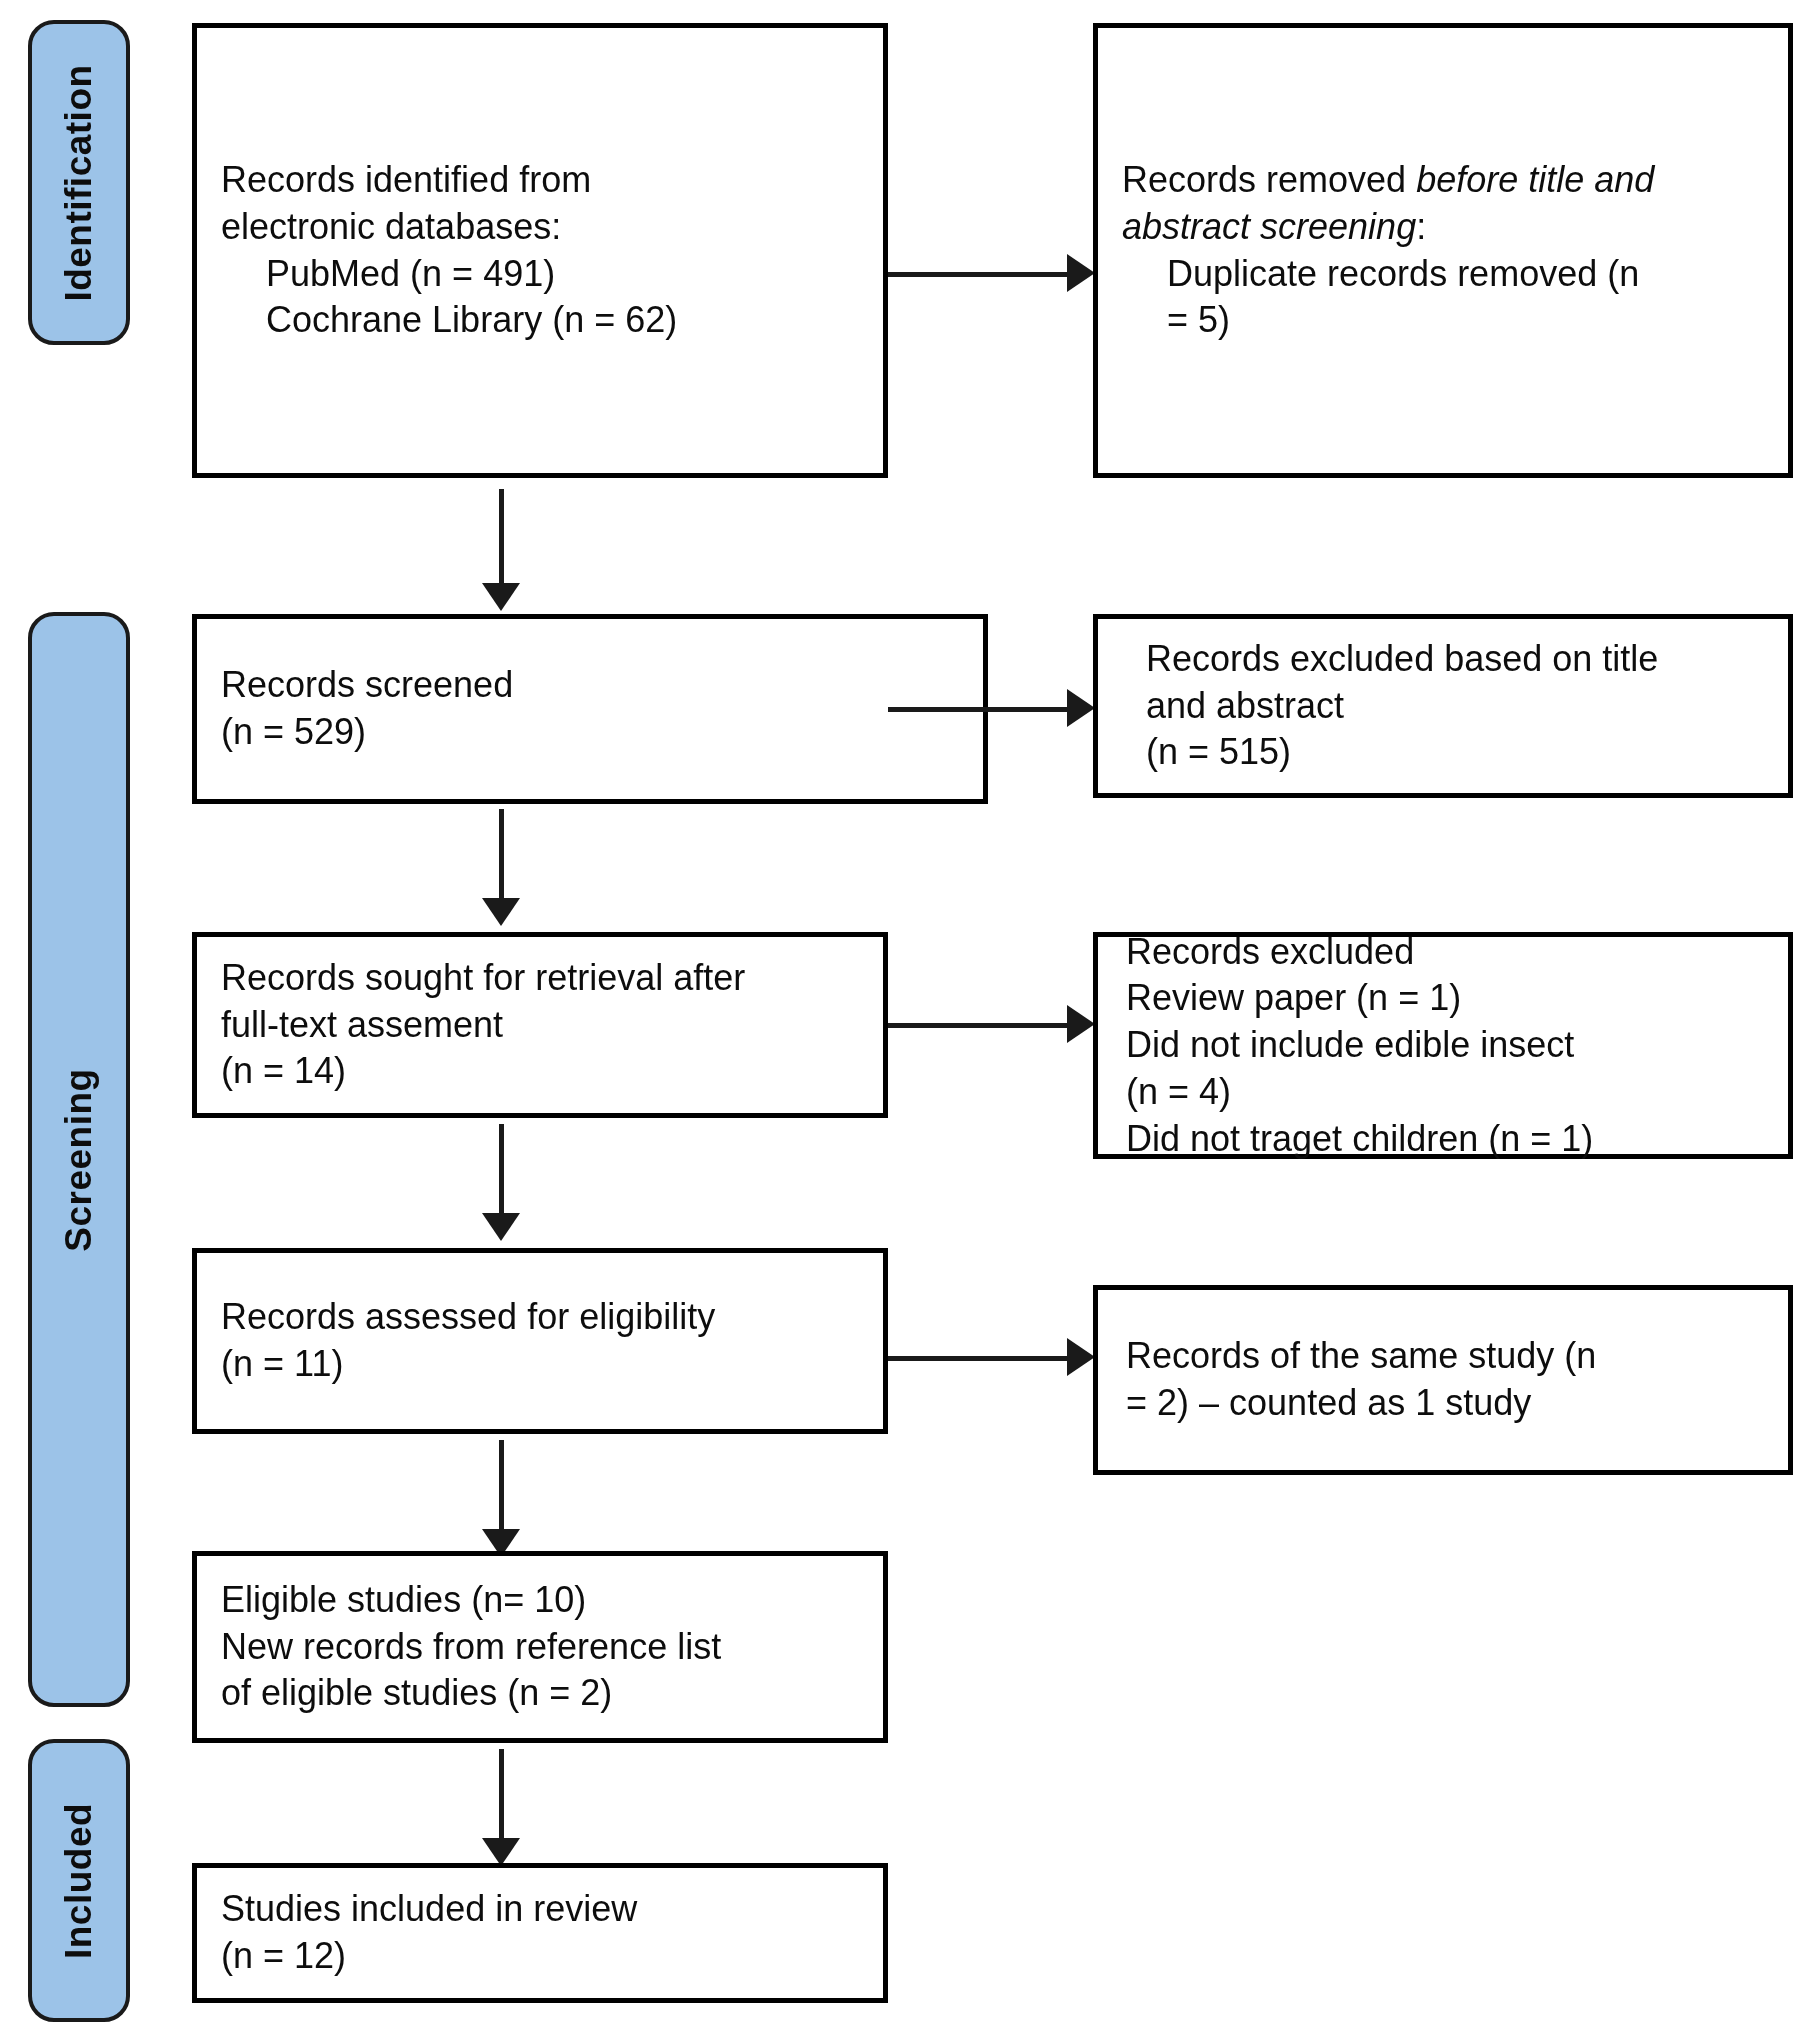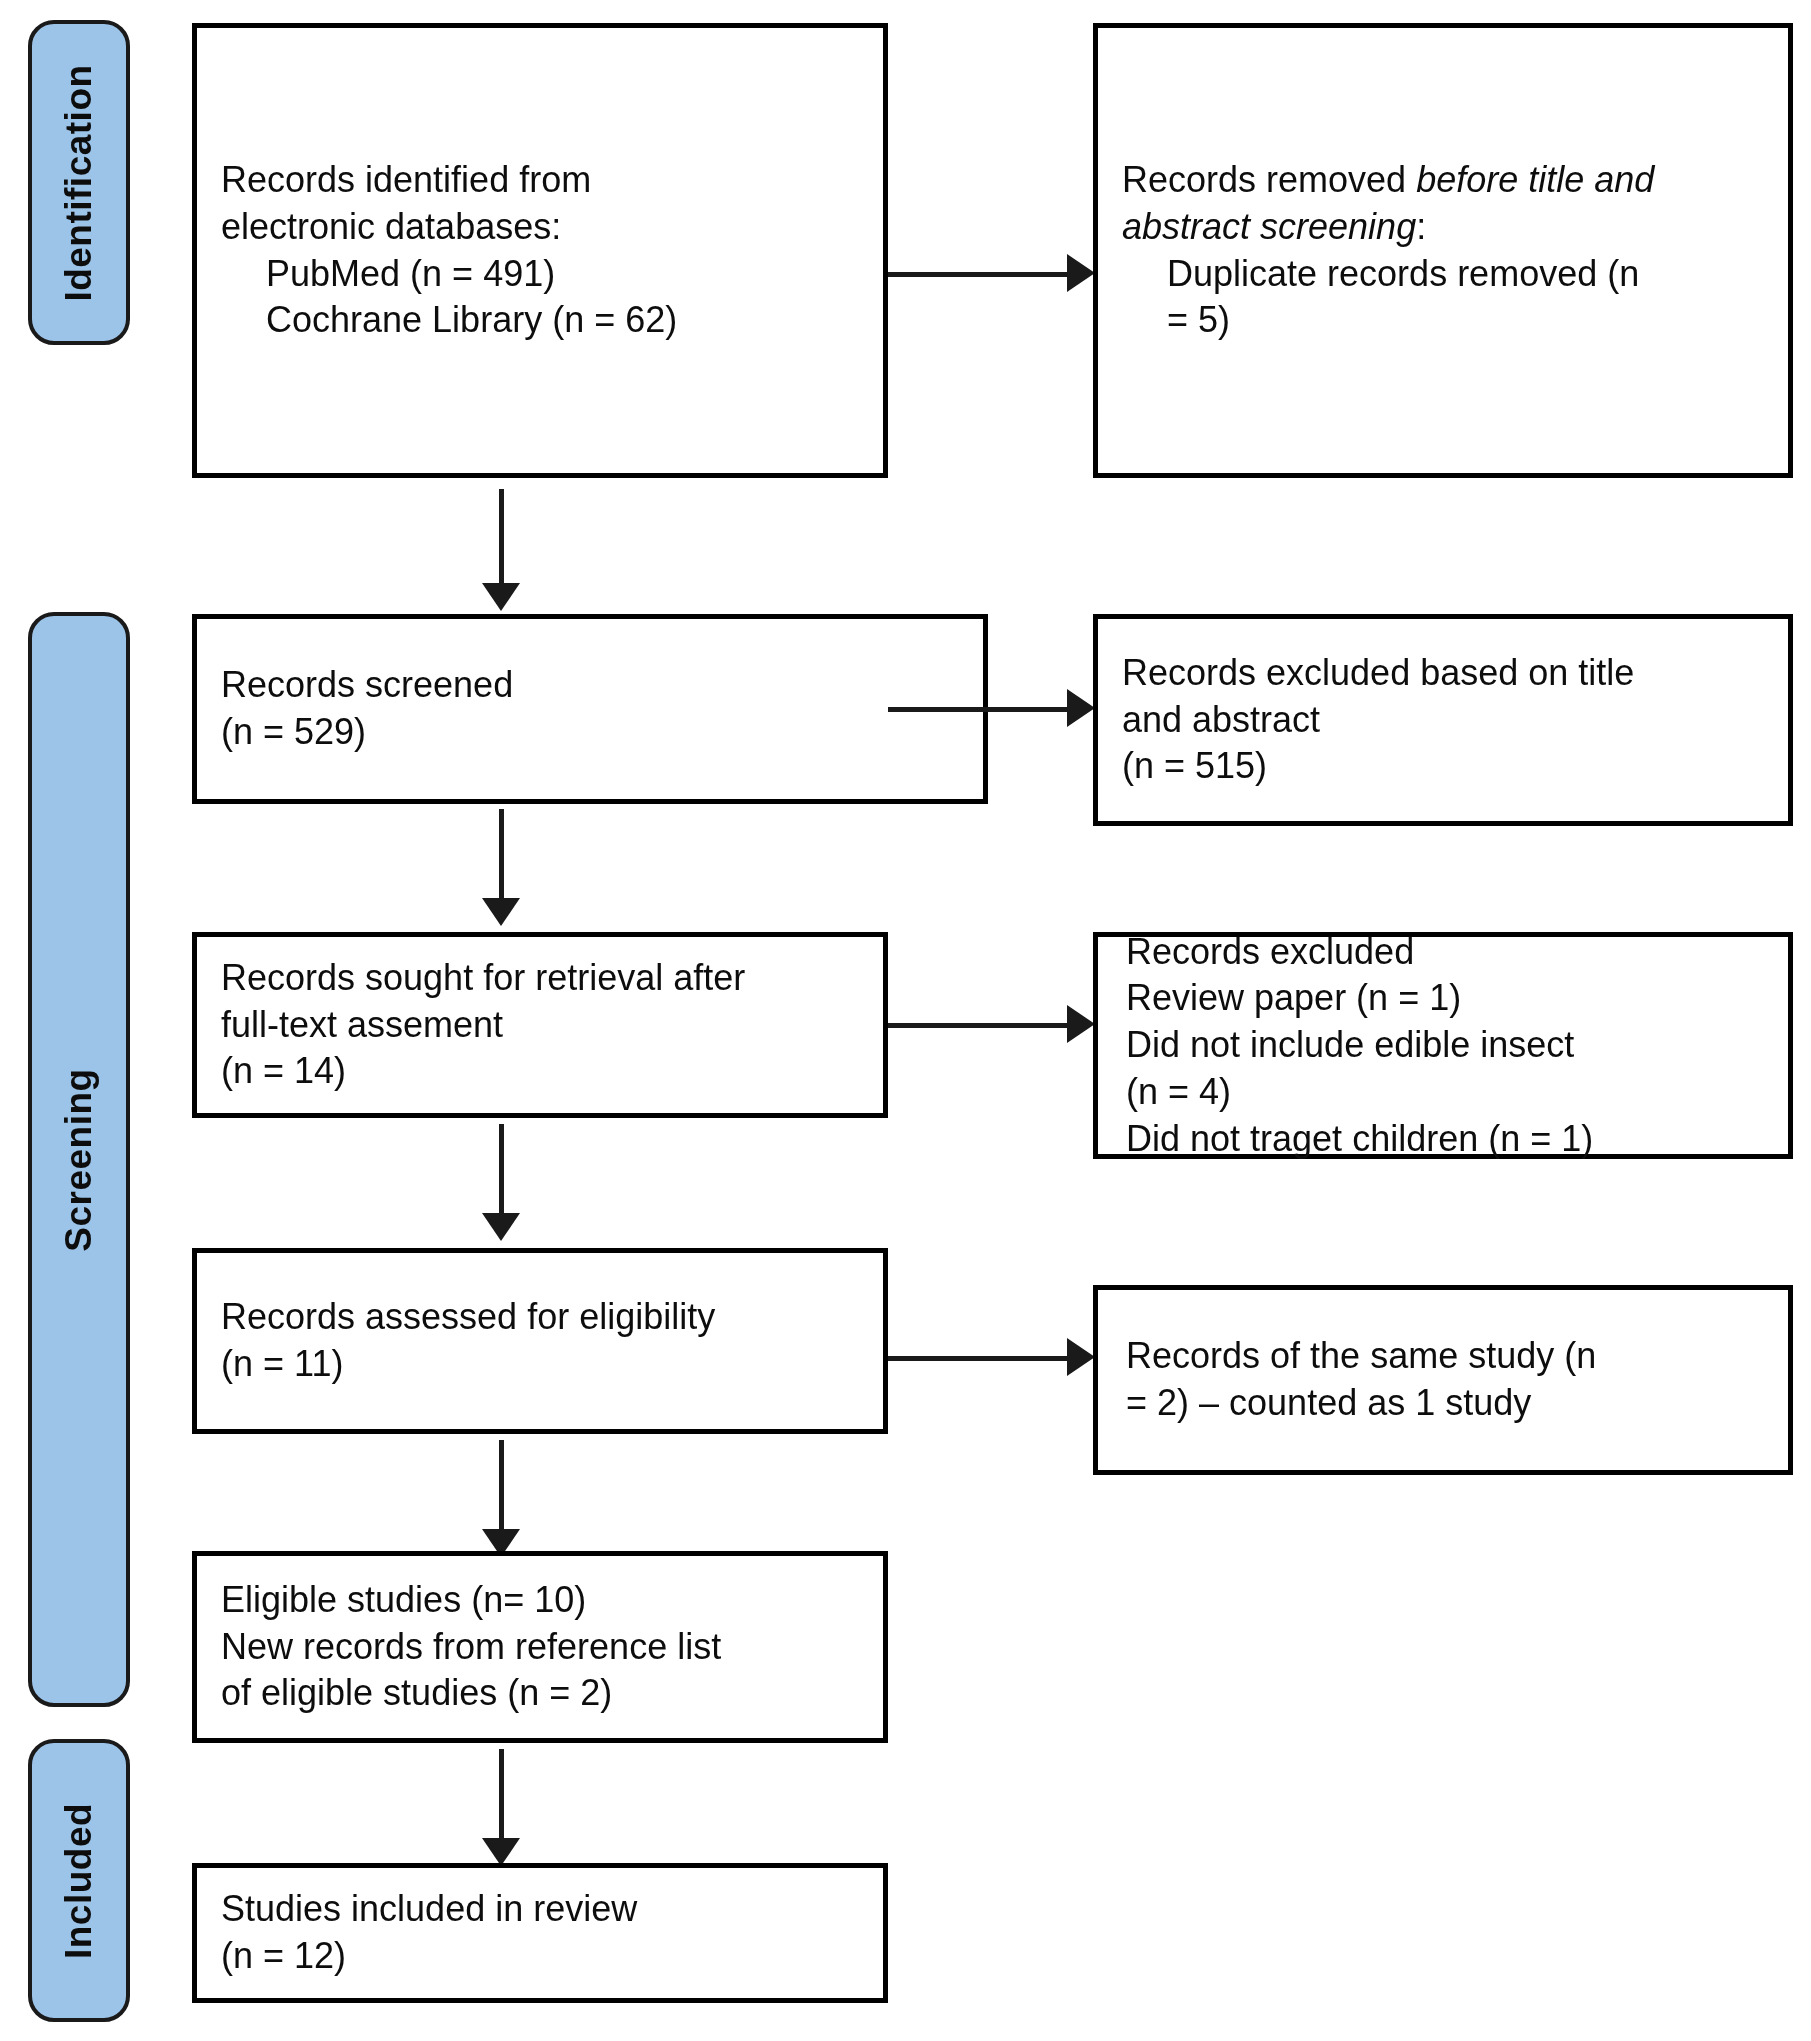--- a/index.html
+++ b/index.html
@@ -119,21 +119,21 @@
   <div class="v-line" style="left:499px; top:489px; height:100px;"></div>
   <div class="v-head" style="left:482px; top:583px;"></div>
 
   <div class="flowbox" style="left:192px; top:614px; width:796px; height:190px;">
     <div class="box-text"><span>Records screened</span><br><span>(n = 529)</span></div>
   </div>
 
   <div class="h-line" style="left:888px; top:707px; width:190px;"></div>
   <div class="h-head" style="left:1067px; top:689px;"></div>
 
-  <div class="flowbox" style="left:1093px; top:614px; width:700px; height:212px;">
+  <div class="flowbox" style="left:1093px; top:614px; width:700px; height:184px;padding-left:24px;">
     <div class="box-text"><span>Records excluded based on title</span><br><span>and abstract</span><br><span>(n = 515)</span></div>
   </div>
 
   <div class="v-line" style="left:499px; top:809px; height:93px;"></div>
   <div class="v-head" style="left:482px; top:898px;"></div>
 
   <div class="flowbox" style="left:192px; top:932px; width:696px; height:186px;">
     <div class="box-text"><span>Records sought for retrieval after</span><br><span>full-text assement</span><br><span>(n = 14)</span></div>
   </div>
 

